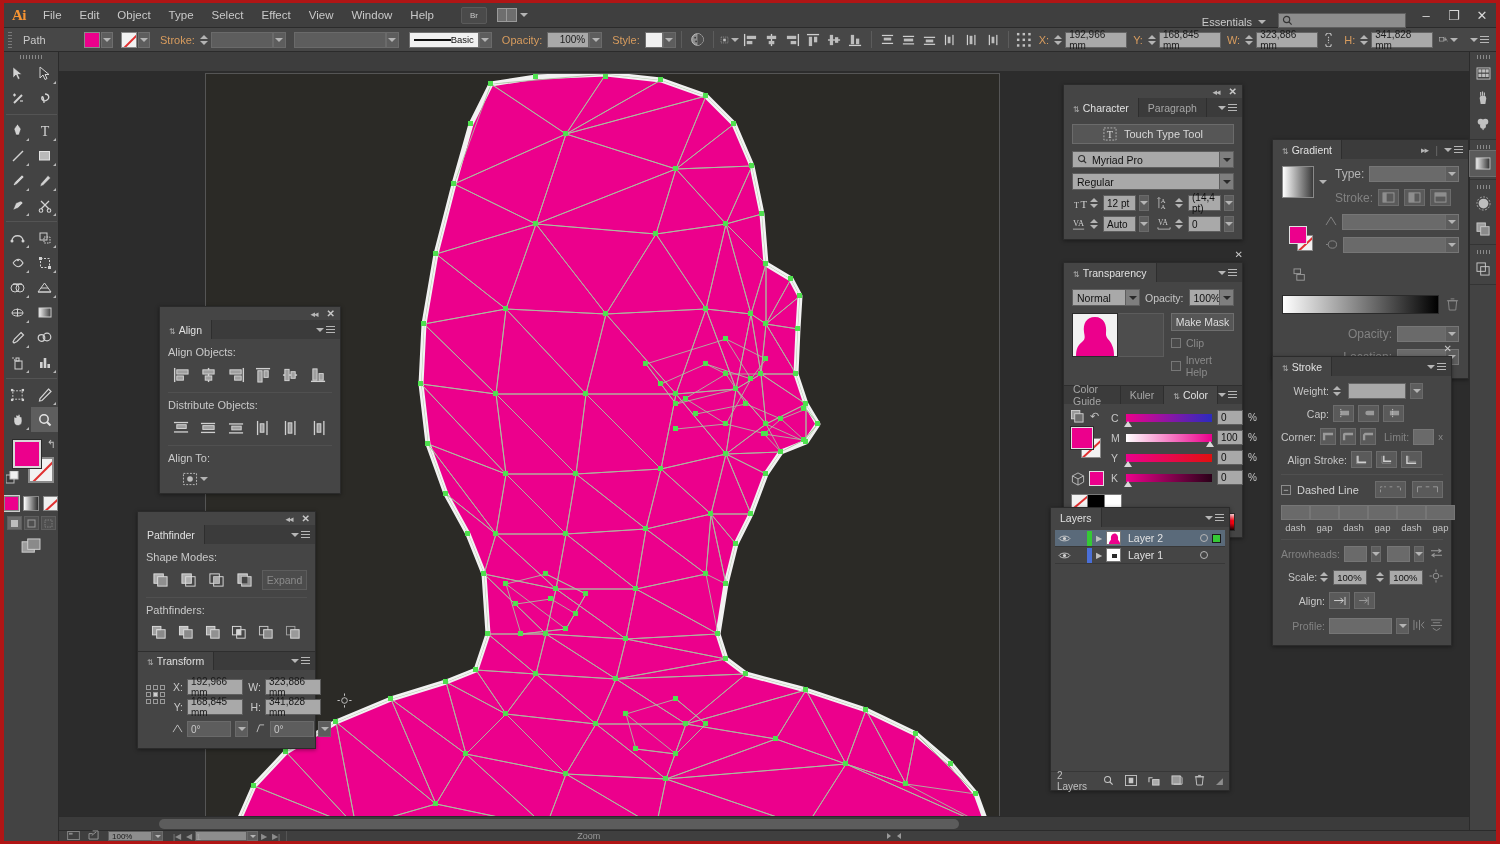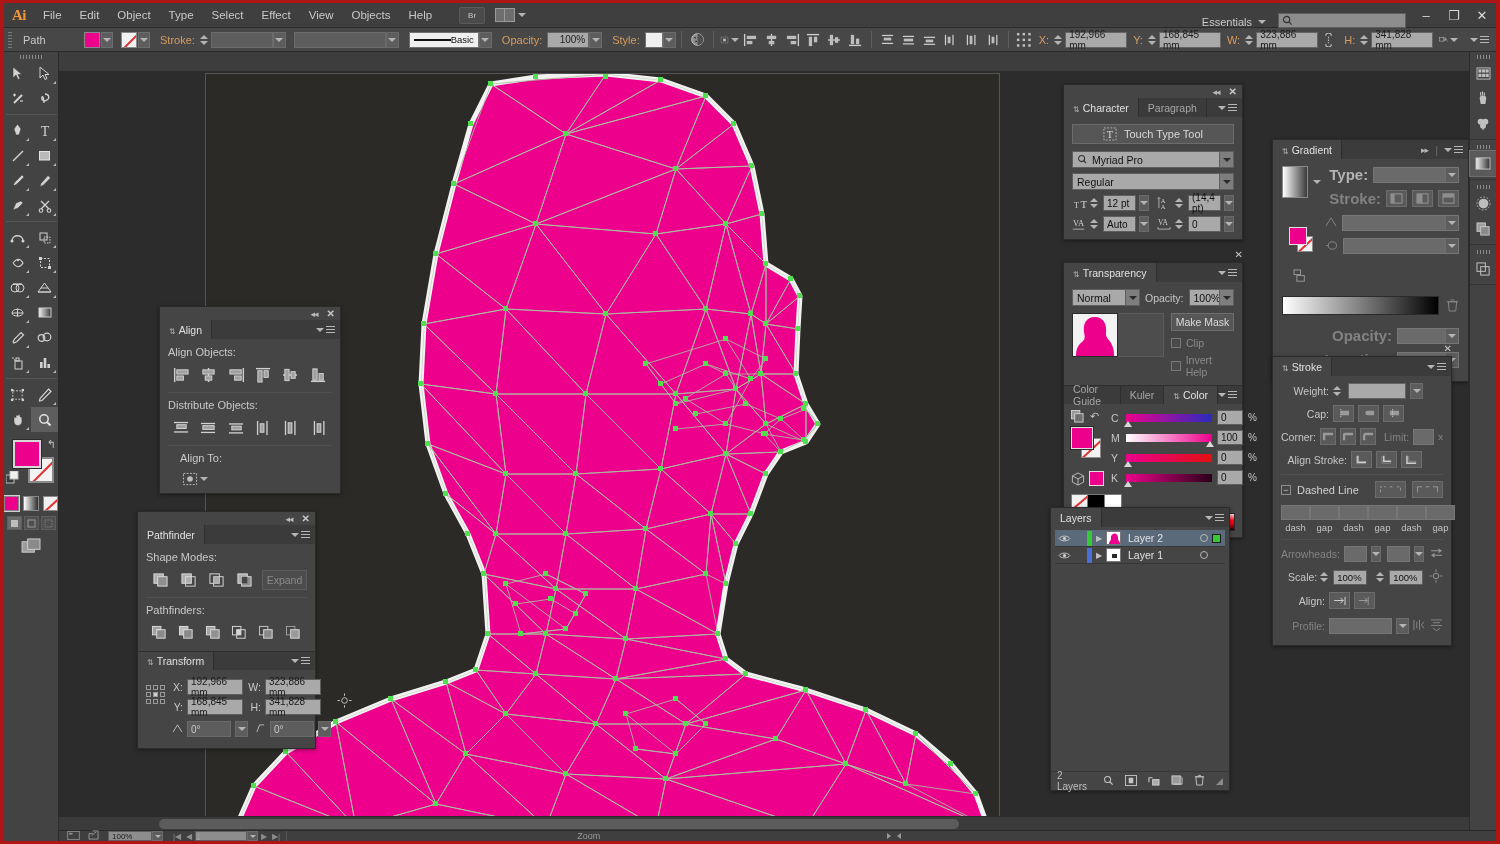--- a/index.html
+++ b/index.html
@@ -268,21 +268,21 @@
   .lyr-arrow { width:14px; display:flex;align-items:center;justify-content:center; color:#c0c0c0; font-size:8px;}
   .lyr-thumb { width:15px; height:14px; border:1px solid #777; background:#fff; overflow:hidden; position:relative;}
   .lyr-name { padding-left: 7px; color: #e2e2e2; flex:1; }
   .lyr-target { width:16px; display:flex;align-items:center;justify-content:center;}
   .ring { width:8px;height:8px;border:1.5px solid #b6b6b6;border-radius:50%;}
   .lyr-sel-sq { width:9px; height:9px; background:#35c935; border:1px solid #1a1a1a; margin-right:4px;}
   .layers-foot { height: 19px; display:flex; align-items:center; border-top:1px solid #373737; padding: 0 6px; gap: 11px;}
 
   
   .gr-thumb { width:32px;height:32px;border:1px solid #8a8a8a;background:linear-gradient(to right,#fff,#3a3a3a);}
-  .gr-lab { font-size:15px; color:#b4b4b4;font-weight:bold; }
+  .gr-lab { font-size:12px; color:#b4b4b4; }
   .gr-lab.dim { color:#828282; }
   .gr-sel-dim { height:16px; background:#6a6a6a; border:1px solid #767676; position:relative;}
   .gr-sel-dim .dd{position:absolute;right:0;top:0;bottom:0;width:13px;background:#5d5d5d;border-left:1px solid #6e6e6e;display:flex;align-items:center;justify-content:center;}
   .gr-ramp { height:19px; border:1px solid #2b2b2b; background:linear-gradient(to right,#fff,#000);}
   .gr-btn3 { width:21px;height:17px;background:#5a5a5a;border:1px solid #6c6c6c;display:flex;align-items:center;justify-content:center;}
 
   
   .st-lab { font-size:10.5px; color:#c6c6c6; text-align:right; }
   .st-lab.dim { color:#838383; }
   .st-btn { width:21px;height:17px;background:#5a5a5a;border:1px solid #6c6c6c;display:flex;align-items:center;justify-content:center;}
@@ -324,21 +324,21 @@
 
   <div class="menubar">
     <div class="ai-logo">Ai</div>
     <div class="menu-item">File</div>
     <div class="menu-item">Edit</div>
     <div class="menu-item">Object</div>
     <div class="menu-item">Type</div>
     <div class="menu-item">Select</div>
     <div class="menu-item">Effect</div>
     <div class="menu-item">View</div>
-    <div class="menu-item">Objects</div>
+    <div class="menu-item">Window</div>
     <div class="menu-item">Help</div>
     <div class="br-btn">Br</div>
     <div class="arrange-btn">
       <div class="arrange-ico"></div>
       <div class="tri-down"></div>
     </div>
     <div class="menu-right">
       <div class="essentials">
         <span>Essentials</span>
         <span class="tri-down"></span>
@@ -1177,21 +1177,21 @@
             <svg width="17" height="16" viewBox="0 0 18 17">
               <rect x="4" y="1" width="1.4" height="15" fill="#d0d0d0"></rect>
               <rect x="7.5" y="4" width="4" height="9" fill="#9f9f9f" stroke="#d6d6d6"></rect>
               <rect x="14" y="1" width="1.4" height="15" fill="#d0d0d0"></rect>
             </svg>
           </div>
       </div>
 
       <div class="panel-divider"></div>
       <div style="display:flex;justify-content:space-between;align-items:flex-start">
-        <div style="width:54px;text-align:right;padding-top:0">
+        <div style="width:54px;text-align:left;padding-top:0">
           <div class="grp-label" style="margin-bottom:8px">Align To:</div>
           <div style="display:flex;align-items:center;justify-content:center;gap:2px">
             <svg width="16" height="14" viewBox="0 0 17 15">
                 <rect x="1.5" y="1.5" width="14" height="12" fill="none" stroke="#c0c0c0" stroke-dasharray="2 1.5"></rect>
                 <circle cx="8.5" cy="7.5" r="3" fill="#bdbdbd"></circle>
               </svg>
             <span class="tri-down"></span>
           </div>
         </div>
       </div>

